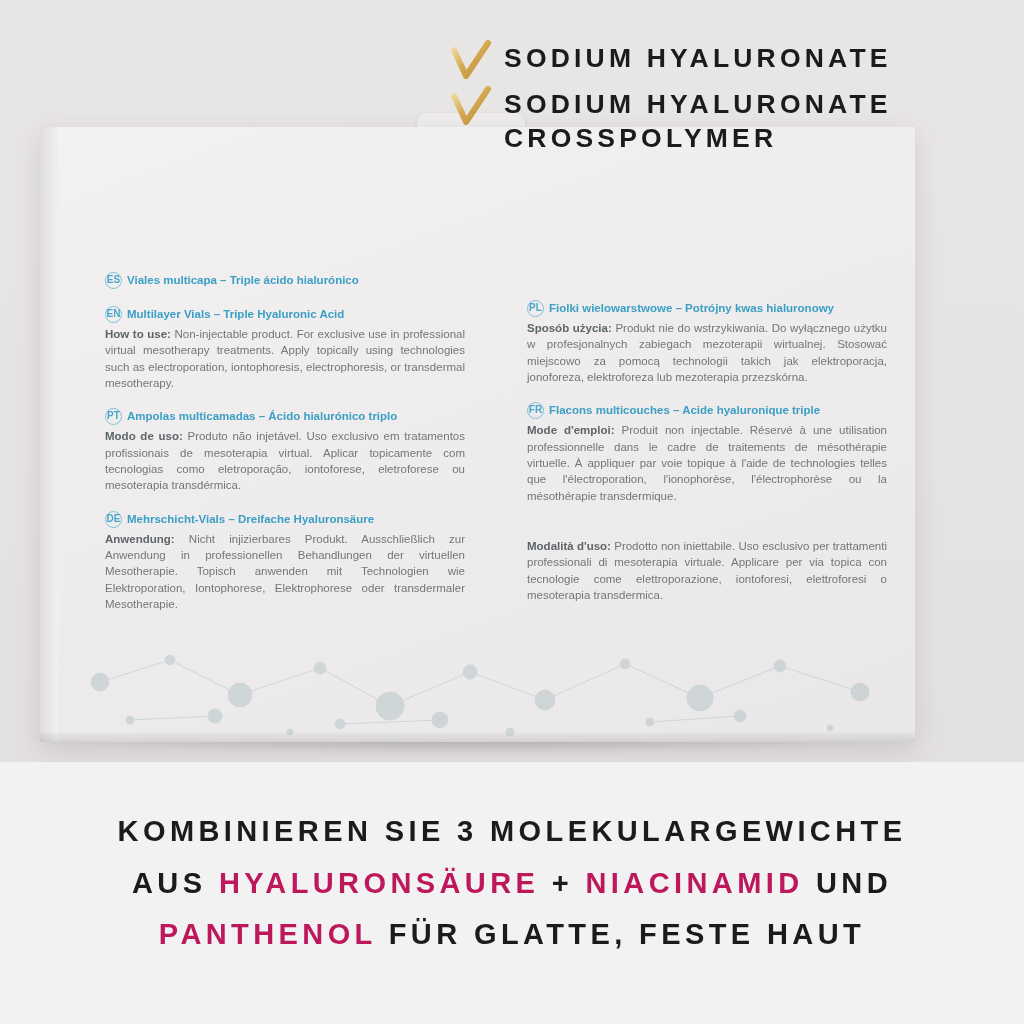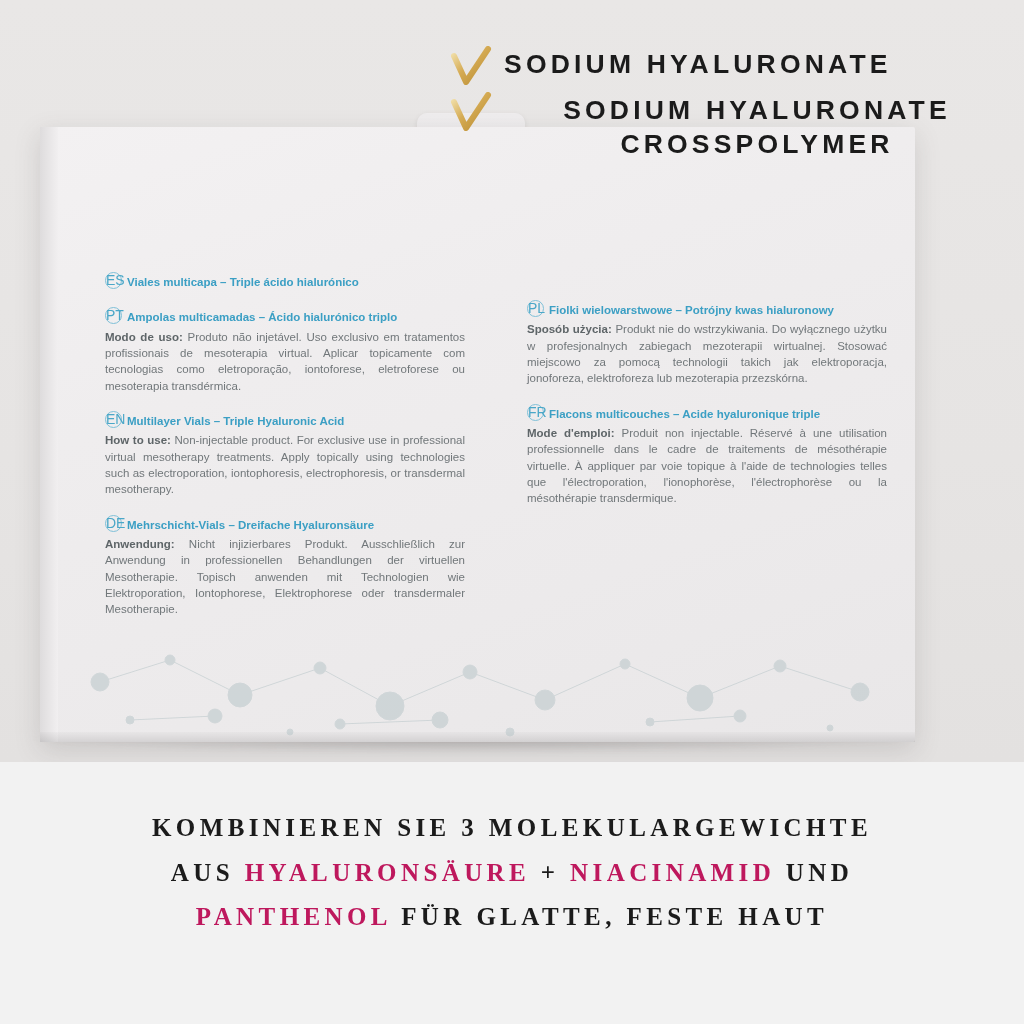--- a/index.html
+++ b/index.html
@@ -105,35 +105,34 @@
     white-space: nowrap;
   }
   .lang-badge {
     display: inline-block;
     border: 1px solid #7fc0d8;
     color: #4aa7c8;
     border-radius: 50%;
     width: 15px; height: 15px;
     line-height: 14px;
     text-align: center;
-    font-size: 14px;
-    font-weight: normal;
+    font-size: 10px;
+    font-weight: bold;
     margin-right: 5px;
     vertical-align: 1px;
   }
   .blk-body { color: #71777a; }
   .blk-body b { color: #5e6568; }
 
   
   .check-list {
     position: absolute;
     left: 450px;
-    top: 44px;
+    top: 38px;
     width: 560px;
-    text-align: center;
   }
   .check-row {
     display: flex;
     align-items: flex-start;
     margin-bottom: 2px;
   }
   .check-icon {
     flex: 0 0 auto;
     width: 42px;
     height: 44px;
@@ -158,26 +157,25 @@
     width: 1024px;
     height: 262px;
     background: #f2f2f2;
   }
   .caption-inner {
     padding: 44px 40px 0 40px;
     text-align: center;
   }
   .cap-line {
     color: #1b1b1b;
-    font-size: 25px;
+    font-size: 29px;
     font-weight: bold;
     letter-spacing: 4.4px;
     line-height: 1.78;
     white-space: nowrap;
-    font-family: Liberation Serif, serif;
   }
   .hl { color: #be185d; }
 </style>
 </head>
 <body>
 
 <div class="stage">
 
   <div class="photo">
 
@@ -231,34 +229,34 @@
     <div class="col col-left">
 
       <div class="blk">
         <div class="blk-head">
           <span class="lang-badge">ES</span><span>Viales multicapa – Triple ácido hialurónico</span>
         </div>
       </div>
 
       <div class="blk">
         <div class="blk-head">
+          <span class="lang-badge">EN</span><span>Multilayer Vials – Triple Hyaluronic Acid</span>
+        </div>
+        <div class="blk-body"><b>How to use:</b><span> Non-injectable product. For exclusive use in professional virtual mesotherapy treatments. Apply topically using technologies such as electroporation, iontophoresis, electrophoresis, or transdermal mesotherapy.</span></div>
+      </div>
+
+      <div class="blk">
+        <div class="blk-head">
           <span class="lang-badge">PT</span><span>Ampolas multicamadas – Ácido hialurónico triplo</span>
         </div>
         <div class="blk-body"><b>Modo de uso:</b><span> Produto não injetável. Uso exclusivo em tratamentos profissionais de mesoterapia virtual. Aplicar topicamente com tecnologias como eletroporação, iontoforese, eletroforese ou mesoterapia transdérmica.</span></div>
       </div>
 
       <div class="blk">
         <div class="blk-head">
-          <span class="lang-badge">EN</span><span>Multilayer Vials – Triple Hyaluronic Acid</span>
-        </div>
-        <div class="blk-body"><b>How to use:</b><span> Non-injectable product. For exclusive use in professional virtual mesotherapy treatments. Apply topically using technologies such as electroporation, iontophoresis, electrophoresis, or transdermal mesotherapy.</span></div>
-      </div>
-
-      <div class="blk">
-        <div class="blk-head">
           <span class="lang-badge">DE</span><span>Mehrschicht-Vials – Dreifache Hyaluronsäure</span>
         </div>
         <div class="blk-body"><b>Anwendung:</b><span> Nicht injizierbares Produkt. Ausschließlich zur Anwendung in professionellen Behandlungen der virtuellen Mesotherapie. Topisch anwenden mit Technologien wie Elektroporation, Iontophorese, Elektrophorese oder transdermaler Mesotherapie.</span></div>
       </div>
 
     </div>
 
     <div class="col col-right">
 
       <div class="blk">
@@ -269,20 +267,21 @@
       </div>
 
       <div class="blk" style="margin-top:16px">
         <div class="blk-head">
           <span class="lang-badge">FR</span><span>Flacons multicouches – Acide hyaluronique triple</span>
         </div>
         <div class="blk-body"><b>Mode d'emploi:</b><span> Produit non injectable. Réservé à une utilisation professionnelle dans le cadre de traitements de mésothérapie virtuelle. À appliquer par voie topique à l'aide de technologies telles que l'électroporation, l'ionophorèse, l'électrophorèse ou la mésothérapie transdermique.</span></div>
       </div>
 
       <div class="blk" style="margin-top:34px">
+        <div class="blk-body"><b>Modalità d'uso:</b><span> Prodotto non iniettabile. Uso esclusivo per trattamenti professionali di mesoterapia virtuale. Applicare per via topica con tecnologie come elettroporazione, iontoforesi, elettroforesi o mesoterapia transdermica.</span></div>
       </div>
 
     </div>
 
     <div class="check-list">
 
       <div class="check-row">
         <span class="check-icon">
           <svg viewBox="0 0 42 44" width="42" height="44">
             <defs>

